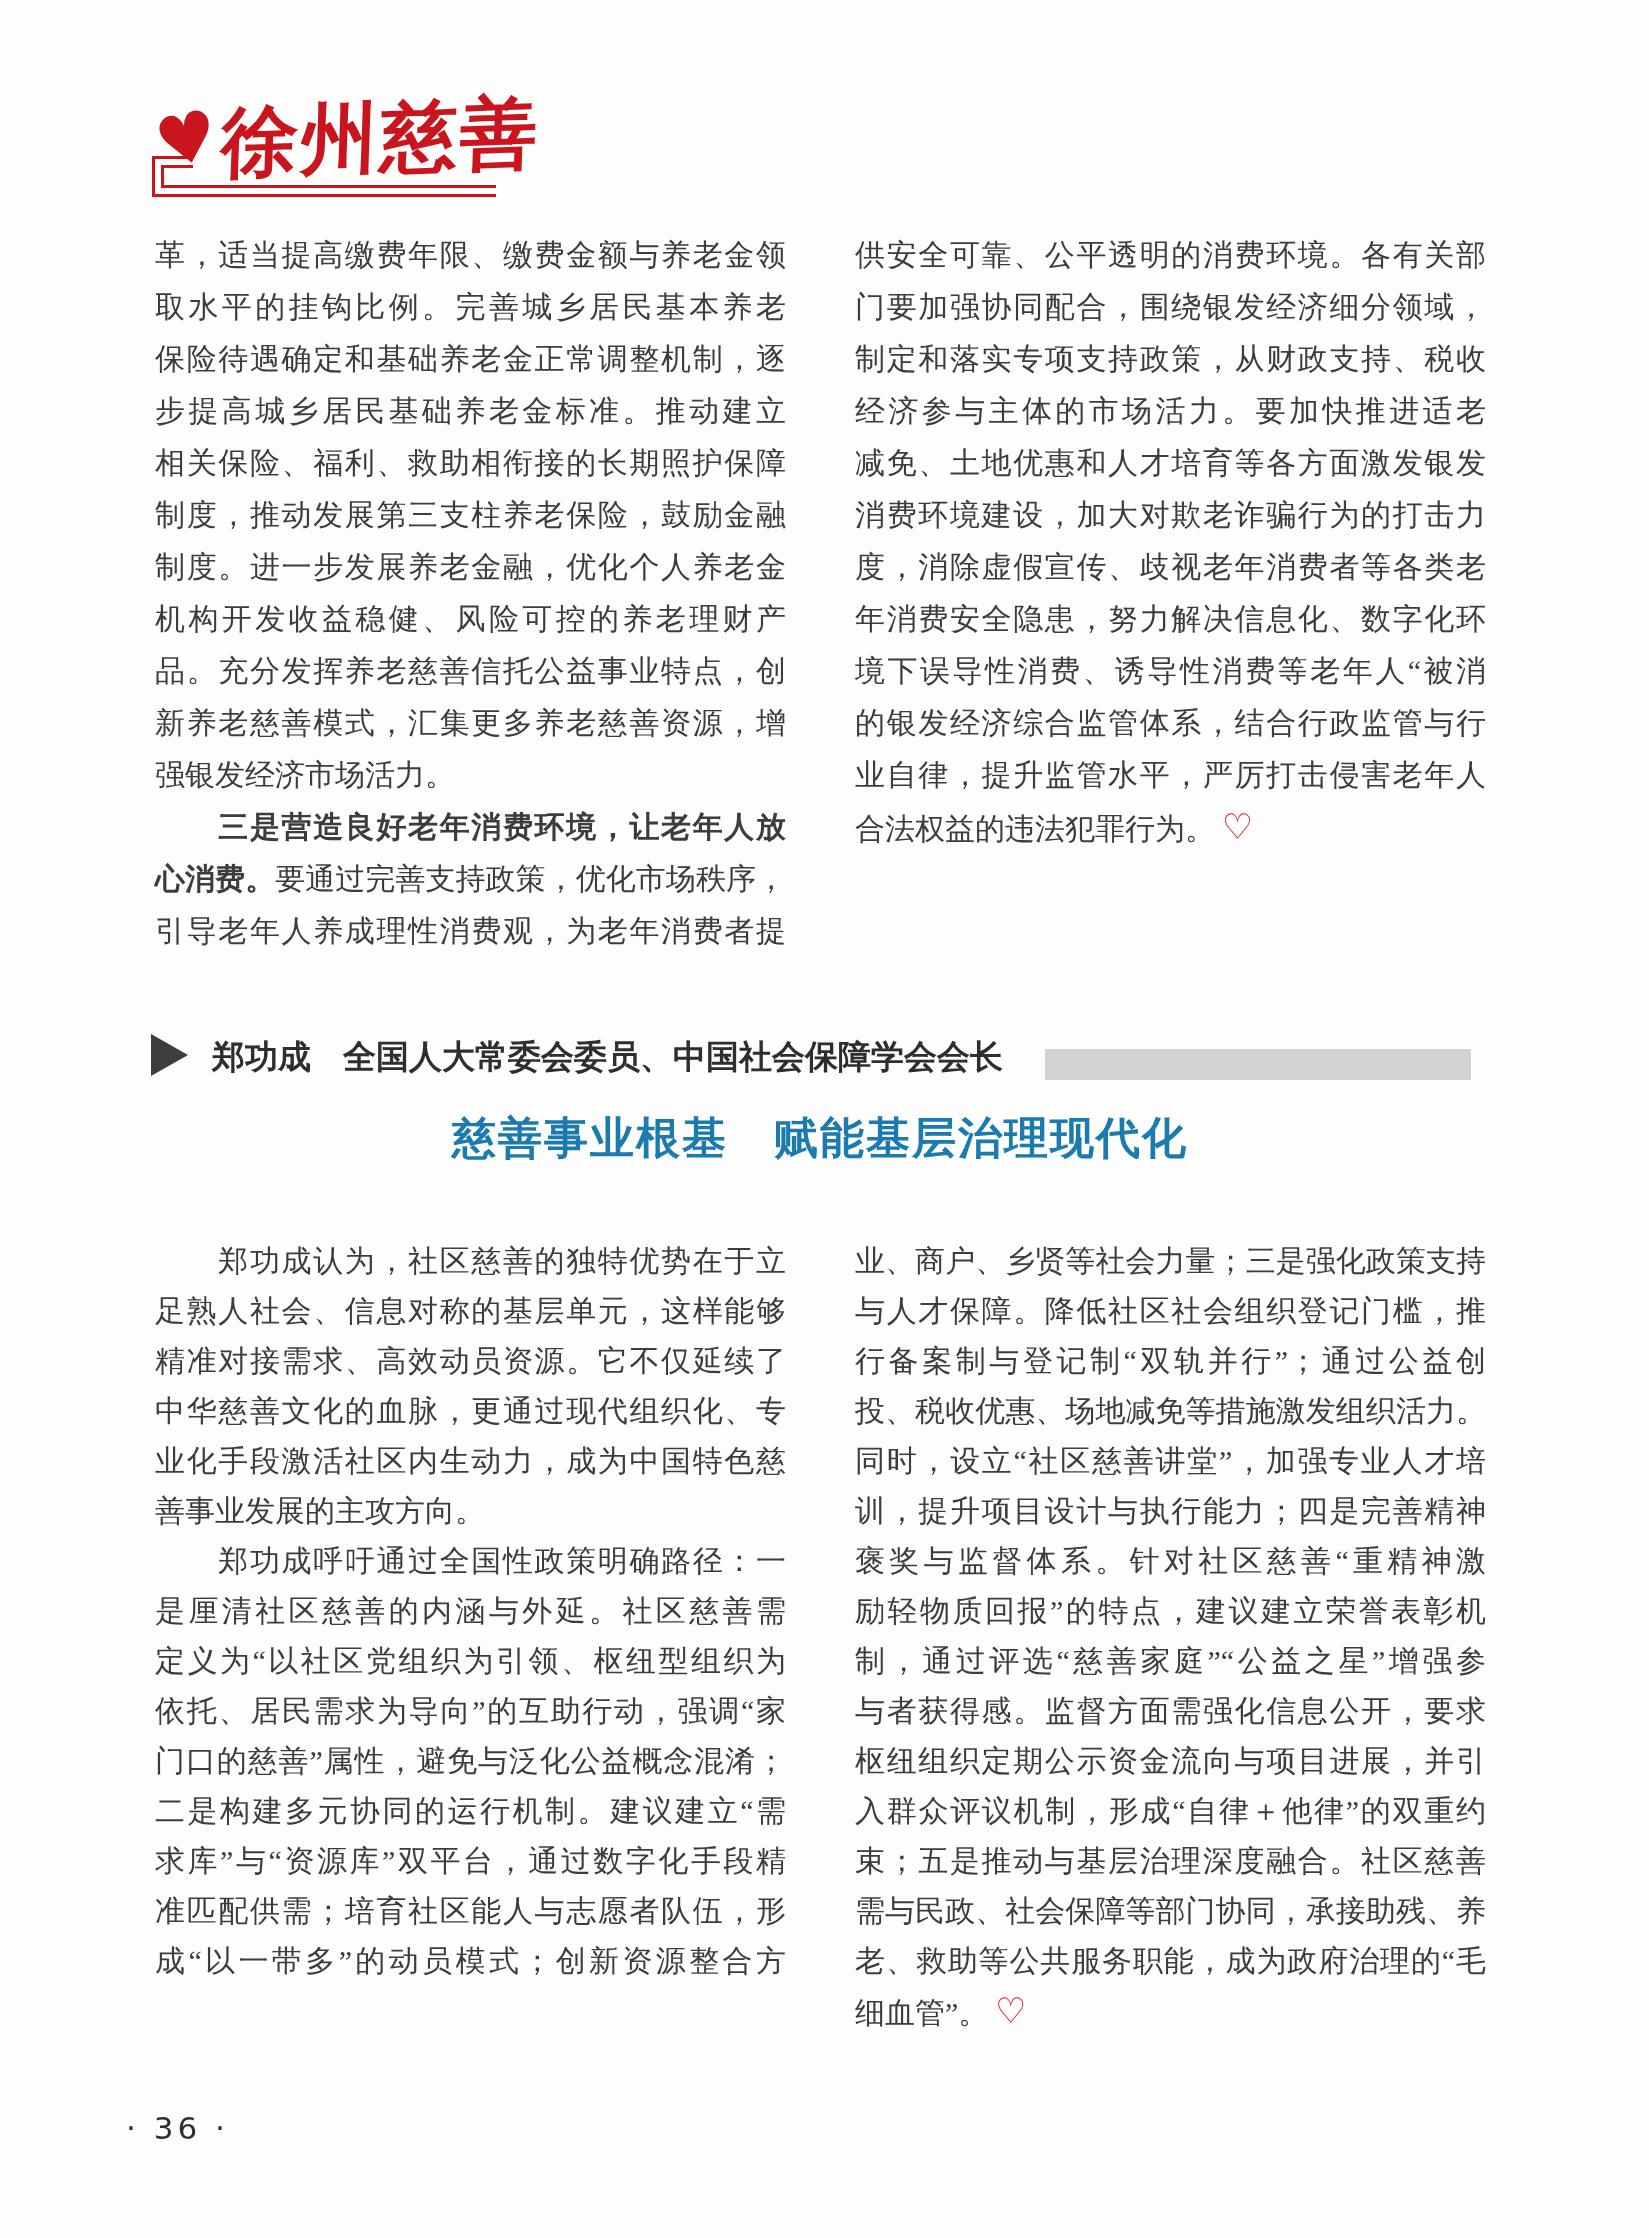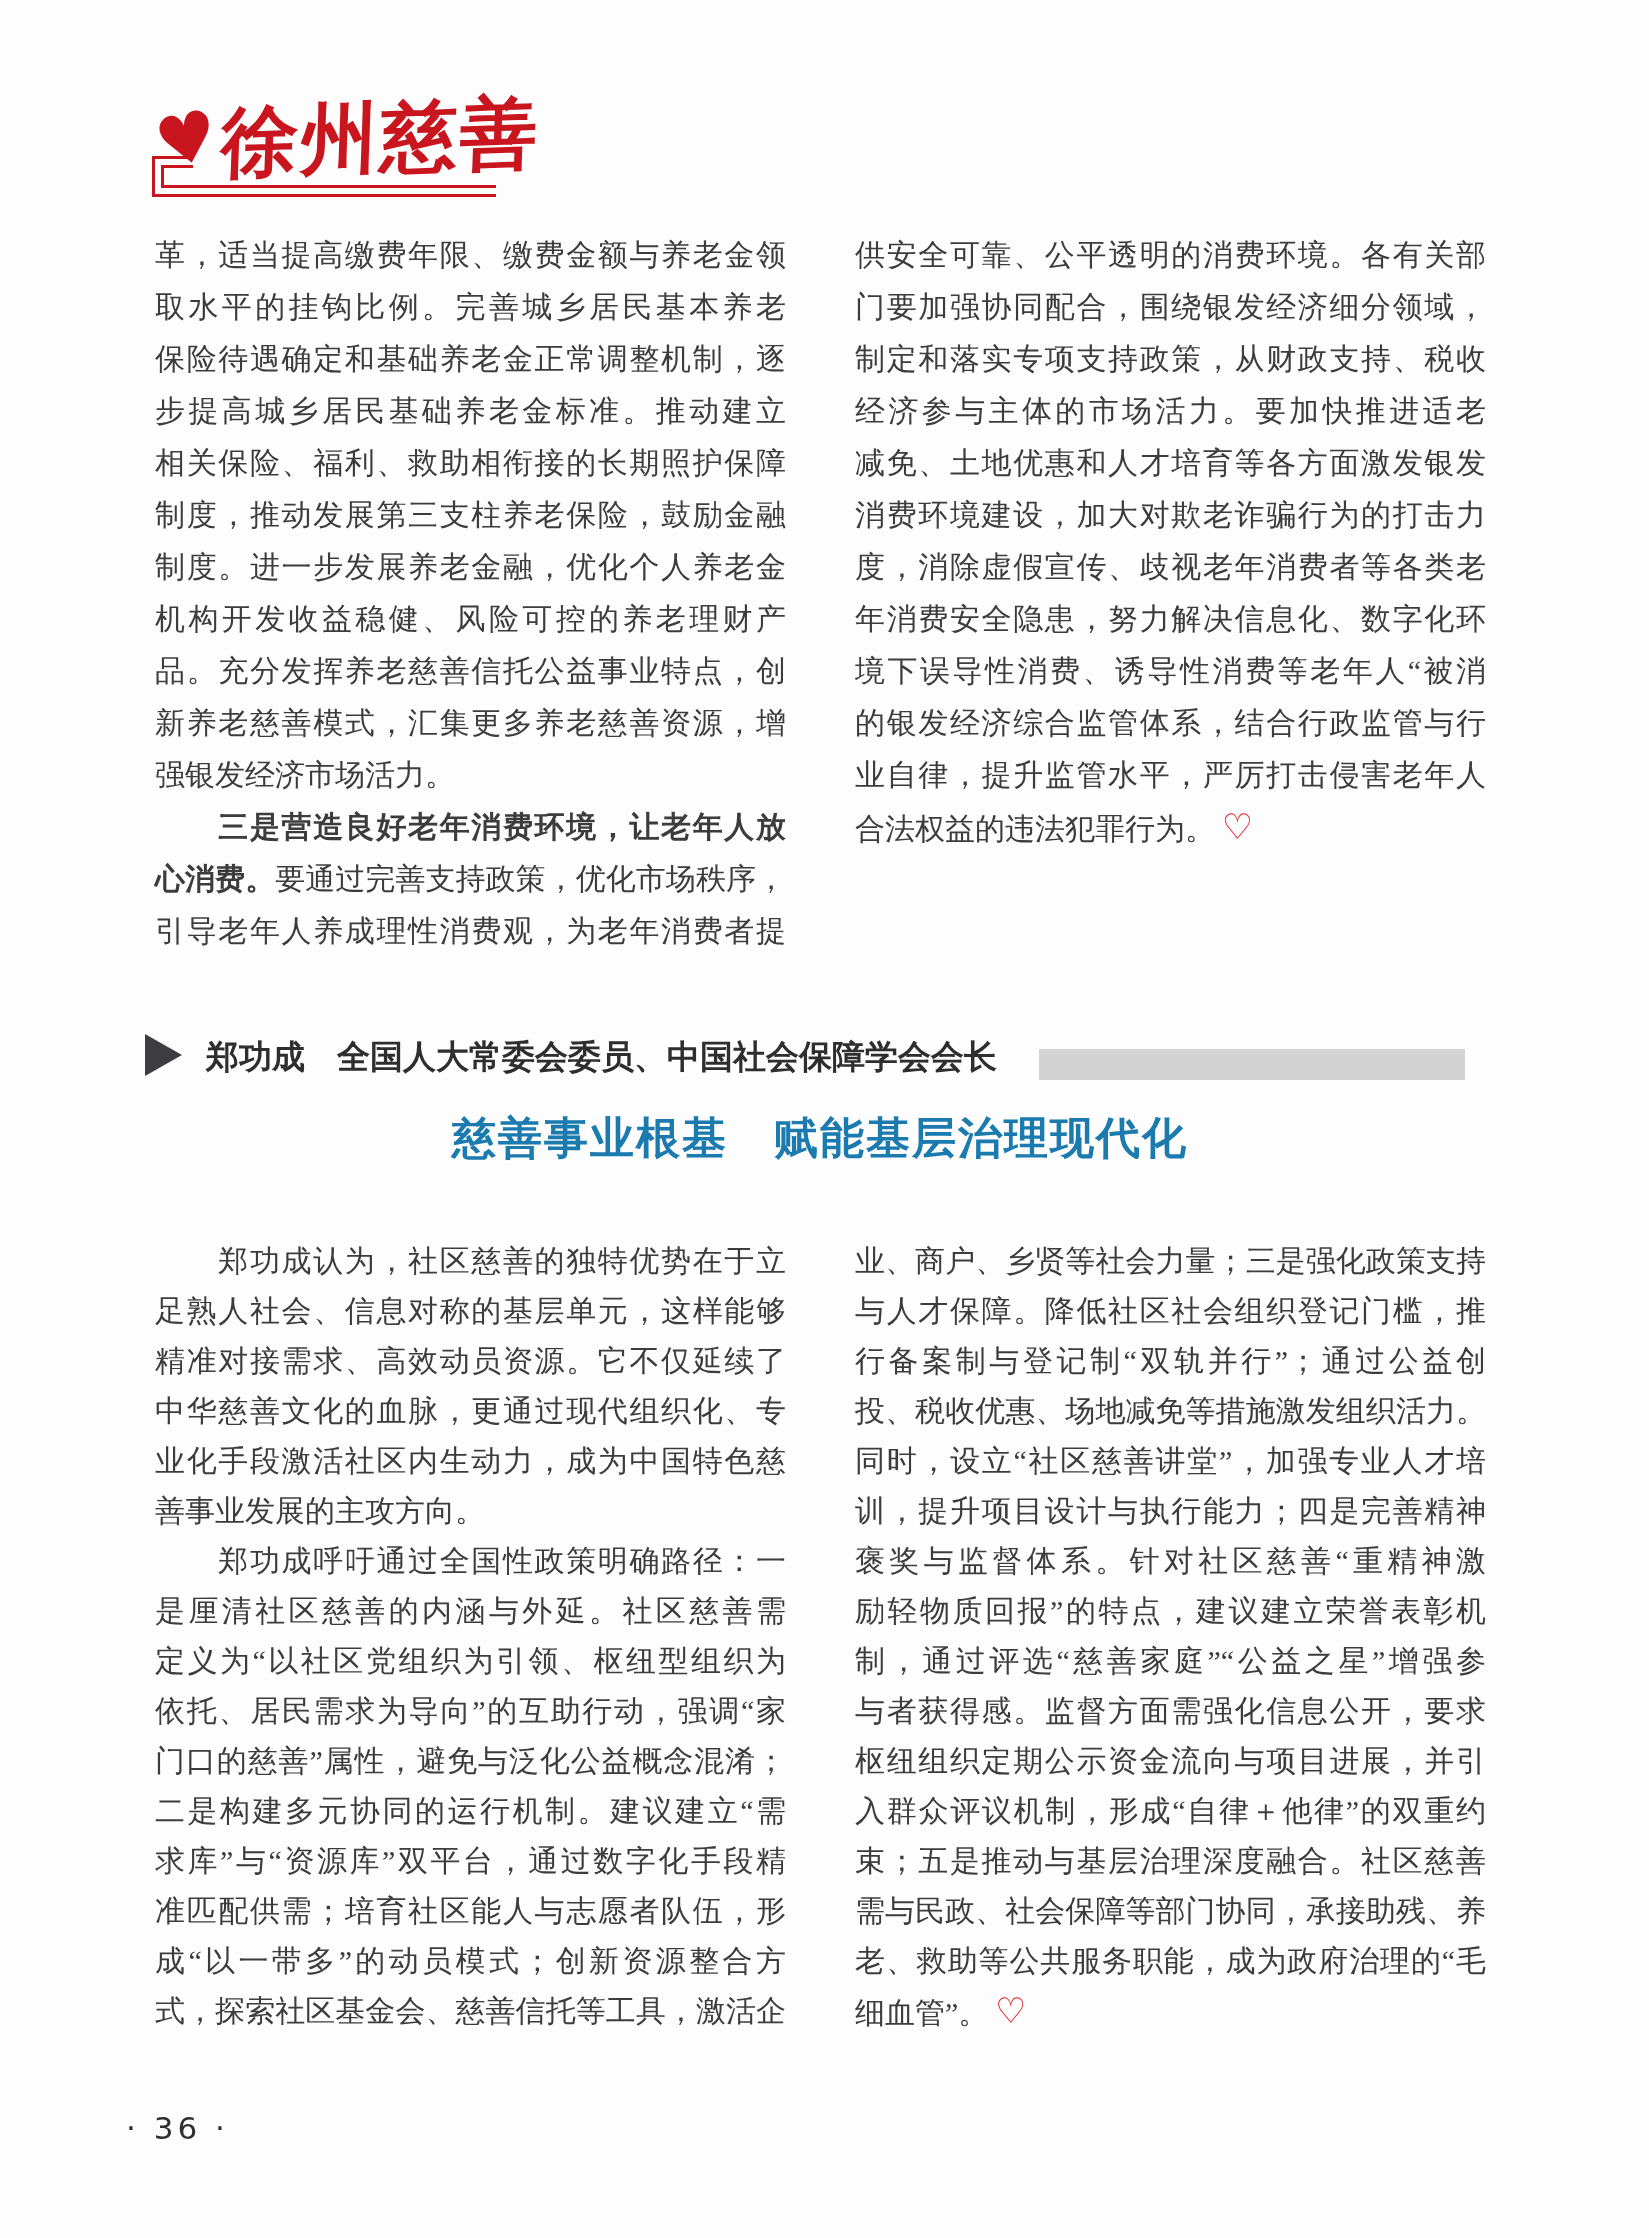--- a/index.html
+++ b/index.html
@@ -31,21 +31,21 @@
     text-align:justify;text-align-last:justify;text-justify:inter-character;
     white-space:nowrap;overflow:visible;
   }
   .ln.end{text-align-last:left;}
   .hei{font-family:"Liberation Sans","DejaVu Sans",sans-serif;font-weight:700;}
   .heart{
     color:var(--heart);font-family:"DejaVu Sans",sans-serif;font-weight:700;
     font-size:35px;padding-left:6.7px;
   }
   
-  .byline{position:absolute;left:145px;top:1030px;width:1330px;height:53px;text-decoration:underline;}
+  .byline{position:absolute;left:151px;top:1030px;width:1330px;height:53px;text-decoration:underline;}
   .tri{
     position:absolute;left:0;top:4px;width:0;height:0;
     border-top:21px solid transparent;border-bottom:21px solid transparent;
     border-left:37px solid #3d3d41;
   }
   .byline-text{
     position:absolute;left:61px;top:0;height:53px;line-height:53px;
     font-family:"Liberation Sans","DejaVu Sans",sans-serif;font-weight:700;
     font-size:33px;color:#2e2e2e;white-space:nowrap;
   }
@@ -131,21 +131,20 @@
       <div class="ln end"><span>善事业发展的主攻方向。</span></div>
       <div class="ln"><span>　　郑功成呼吁通过全国性政策明确路径：一</span></div>
       <div class="ln"><span>是厘清社区慈善的内涵与外延。社区慈善需</span></div>
       <div class="ln"><span>定义为“以社区党组织为引领、枢纽型组织为</span></div>
       <div class="ln"><span>依托、居民需求为导向”的互助行动，强调“家</span></div>
       <div class="ln"><span>门口的慈善”属性，避免与泛化公益概念混淆；</span></div>
       <div class="ln"><span>二是构建多元协同的运行机制。建议建立“需</span></div>
       <div class="ln"><span>求库”与“资源库”双平台，通过数字化手段精</span></div>
       <div class="ln"><span>准匹配供需；培育社区能人与志愿者队伍，形</span></div>
       <div class="ln"><span>成“以一带多”的动员模式；创新资源整合方</span></div>
-      <div class="ln"><span>式，探索社区基金会、慈善信托等工具，激活企</span></div>
     </div>
   <div class="col a2" style="left:855px;top:1236px;">
       <div class="ln"><span>业、商户、乡贤等社会力量；三是强化政策支持</span></div>
       <div class="ln"><span>与人才保障。降低社区社会组织登记门槛，推</span></div>
       <div class="ln"><span>行备案制与登记制“双轨并行”；通过公益创</span></div>
       <div class="ln"><span>投、税收优惠、场地减免等措施激发组织活力。</span></div>
       <div class="ln"><span>同时，设立“社区慈善讲堂”，加强专业人才培</span></div>
       <div class="ln"><span>训，提升项目设计与执行能力；四是完善精神</span></div>
       <div class="ln"><span>褒奖与监督体系。针对社区慈善“重精神激</span></div>
       <div class="ln"><span>励轻物质回报”的特点，建议建立荣誉表彰机</span></div>

